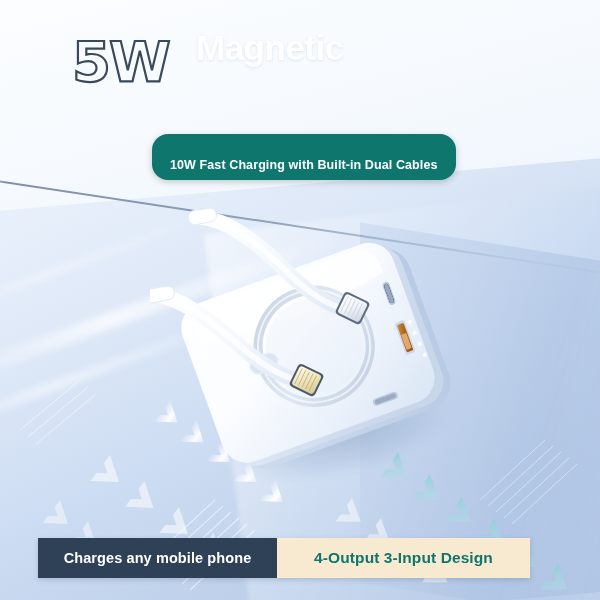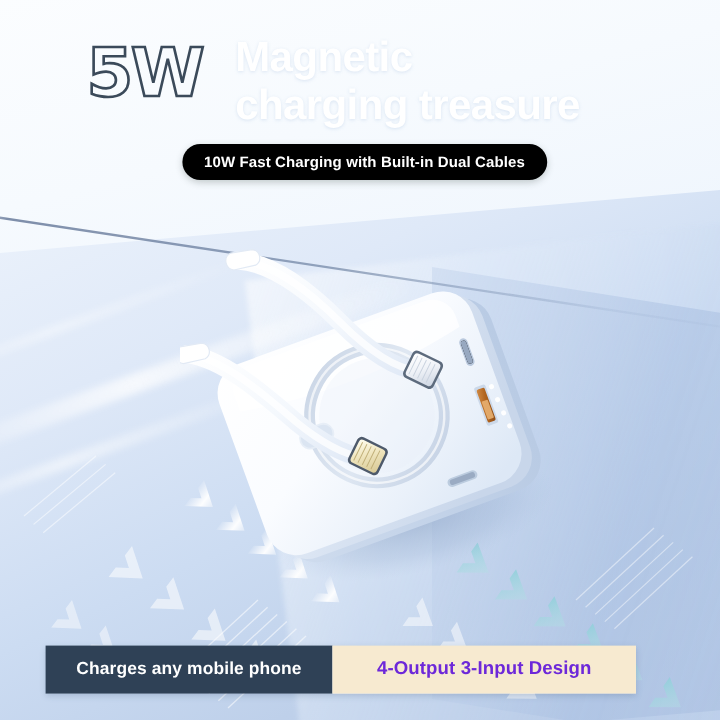--- a/index.html
+++ b/index.html
@@ -142,24 +142,24 @@
     color: #ffffff;
     font-weight: 700;
     font-size: 35px;
     line-height: 1.14;
     letter-spacing: -0.5px;
     text-shadow: 0 1px 3px rgba(150,178,214,0.30);
     font-family: Liberation Sans, sans-serif;
   }
   .pill {
     position: absolute;
-    left: 152px; top: 120px;
-    padding: 8px 18px 8px;
+    left: 152px; top: 134px;
+    padding: 24px 18px 8px;
     border-radius: 16px;
-    background: #000000;
+    background: #0f766e;
     color: #ffffff;
     font-size: 12.5px;
     font-weight: 700;
     letter-spacing: 0.1px;
     white-space: nowrap;
     box-shadow: 0 2px 6px rgba(44,59,53,0.25);
   }
 
   
   .product {
@@ -182,21 +182,21 @@
     width: 239px;
     background: #2f4156;
     color: #ffffff;
     display: flex; align-items: center; justify-content: center;
     font-size: 14.5px; font-weight: 700;
     letter-spacing: 0.1px;
   }
   .banner-cream {
     flex: 1;
     background: #f7ead0;
-    color: #6d28d9;
+    color: #0f766e;
     display: flex; align-items: center; justify-content: center;
     font-size: 15.5px; font-weight: 700;
     letter-spacing: 0.1px;
   }
 </style>
 </head>
 <body>
 
 <div id="poster">
 
@@ -425,21 +425,20 @@
             <path d="M163 176 v17"></path>
         </g>
       </g>
     </g>
   </svg>
 
   <div class="head-wrap">
     <div class="kw-5w">5W</div>
     <div class="headline">
       <div>Magnetic</div>
-      <div>charging treasure</div>
     </div>
     <div class="pill">10W Fast Charging with Built-in Dual Cables</div>
   </div>
 
   <div class="banner">
     <div class="banner-dark">Charges any mobile phone</div>
     <div class="banner-cream">4-Output 3-Input Design</div>
   </div>
 
 </div>

